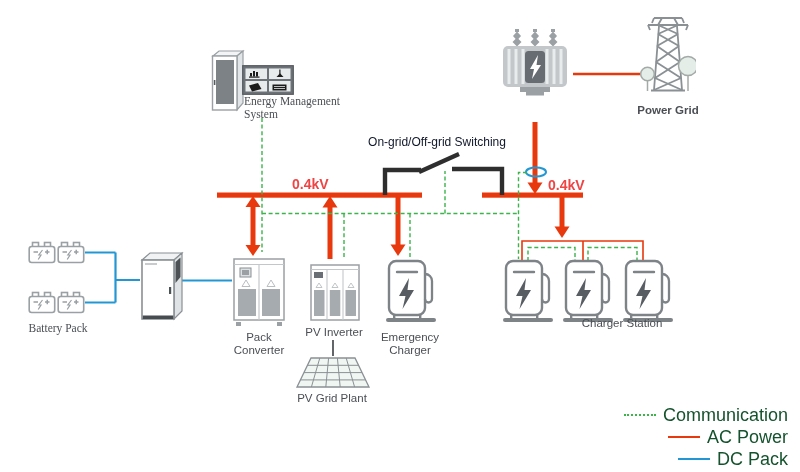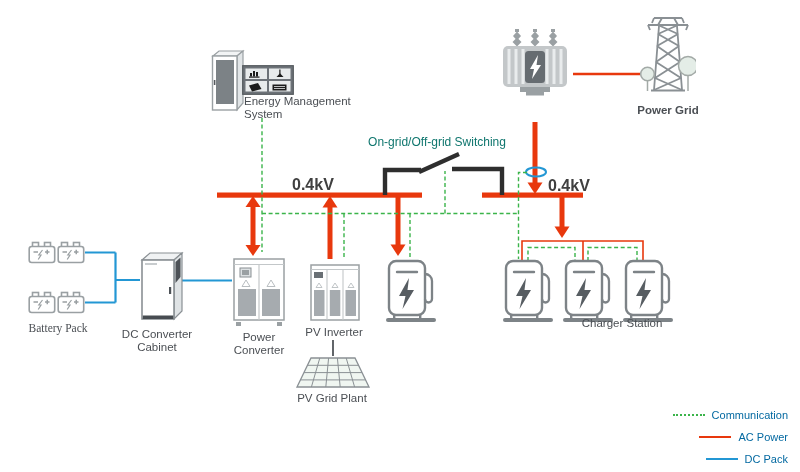--- a/index.html
+++ b/index.html
@@ -3,25 +3,25 @@
 <meta charset="utf-8">
 <style>
   html,body{margin:0;padding:0;background:#fff;}
   .stage{position:relative;width:800px;height:472px;background:#fff;overflow:hidden;
          font-family:"Liberation Sans","DejaVu Sans",sans-serif;}
   .wires{position:absolute;left:0;top:0;z-index:1;}
   .icon{position:absolute;z-index:2;line-height:0;}
   .label{position:absolute;z-index:3;font-size:11.5px;color:#4b4f54;line-height:1.15;
          white-space:pre-line;text-align:center;transform:translateX(-50%);}
   .label.left-align{transform:none;text-align:left;}
-  .voltage{position:absolute;z-index:3;font-size:16px;font-weight:bold;color:#404040;}
-  .caption{position:absolute;z-index:3;font-size:12px;color:#0f766e;transform:translateX(-50%);white-space:nowrap;}
+  .voltage{position:absolute;z-index:3;font-size:14px;font-weight:bold;color:#ef4444;}
+  .caption{position:absolute;z-index:3;font-size:12px;color:#0f172a;transform:translateX(-50%);white-space:nowrap;}
   .legend{position:absolute;right:12px;top:406px;z-index:3;display:flex;flex-direction:column;align-items:flex-end;gap:4px;}
   .legend-row{display:flex;align-items:center;gap:7px;height:18px;}
-  .legend-row .txt{font-size:11px;color:#0369a1;}
+  .legend-row .txt{font-size:18px;color:#14532d;}
   .sample{width:32px;height:0;}
   .sample.comm{border-top:2px dotted #3bb44a;}
   .sample.ac{border-top:2px solid #e8380d;}
   .sample.dc{border-top:2px solid #2397d4;}
 </style>
 </head>
 <body>
 
 <div class="stage">
 
@@ -263,29 +263,29 @@
   <div class="icon" style="left:294px;top:354px;">
     <svg width="78" height="38" viewBox="0 0 78 38">
       <polygon points="17,4 61,4 75,33 3,33" fill="#f0f6f1" stroke="#8a9094" stroke-width="1.3"></polygon>
       <g stroke="#8a9094" stroke-width="1">
         <path d="M13.5,11.3 H64.5 M10,18.6 H68 M6.4,25.9 H71.6"></path>
         <path d="M25.8,4 L17.4,33 M34.6,4 L31.8,33 M43.4,4 L46.2,33 M52.2,4 L60.6,33"></path>
       </g>
     </svg>
   </div>
 
-  <div class="label left-align" style="left:244px;top:95px;">Energy Management
+  <div class="label left-align" style="left:244px;top:95px;font-family:Liberation Serif, serif;">Energy Management
 System</div>
   <div class="label" style="left:668px;top:104px;font-weight:bold;">Power Grid</div>
   <div class="label" style="left:58px;top:322px;font-family:Liberation Serif, serif;">Battery Pack</div>
-  <div class="label" style="left:157px;top:328px;">DC Converter
-Cabinet</div>
-  <div class="label" style="left:259px;top:331px;">Power
+  <div class="label" style="left:259px;top:331px;">Pack
 Converter</div>
   <div class="label" style="left:334px;top:326px;">PV Inverter</div>
+  <div class="label" style="left:410px;top:331px;">Emergency
+Charger</div>
   <div class="label" style="left:583px;top:317px;margin-left:39px;">Charger Station</div>
   <div class="label" style="left:332px;top:392px;">PV Grid Plant</div>
 
   <div class="caption" style="left:437px;top:135px;">On-grid/Off-grid Switching</div>
   <div class="voltage" style="left:292px;top:176px;">0.4kV</div>
   <div class="voltage" style="left:548px;top:177px;">0.4kV</div>
 
   <div class="legend">
     <div class="legend-row">
       <span class="sample comm"></span>

